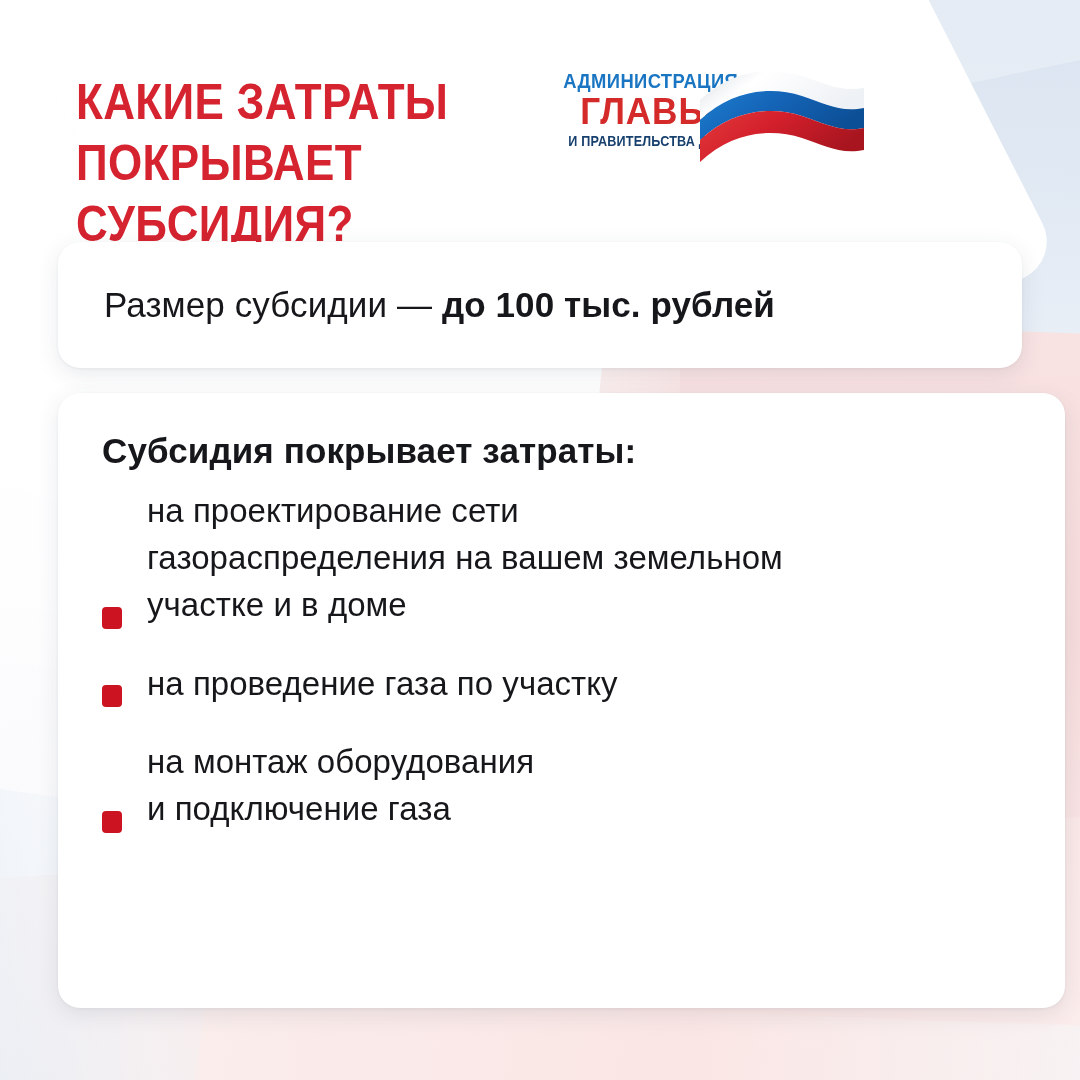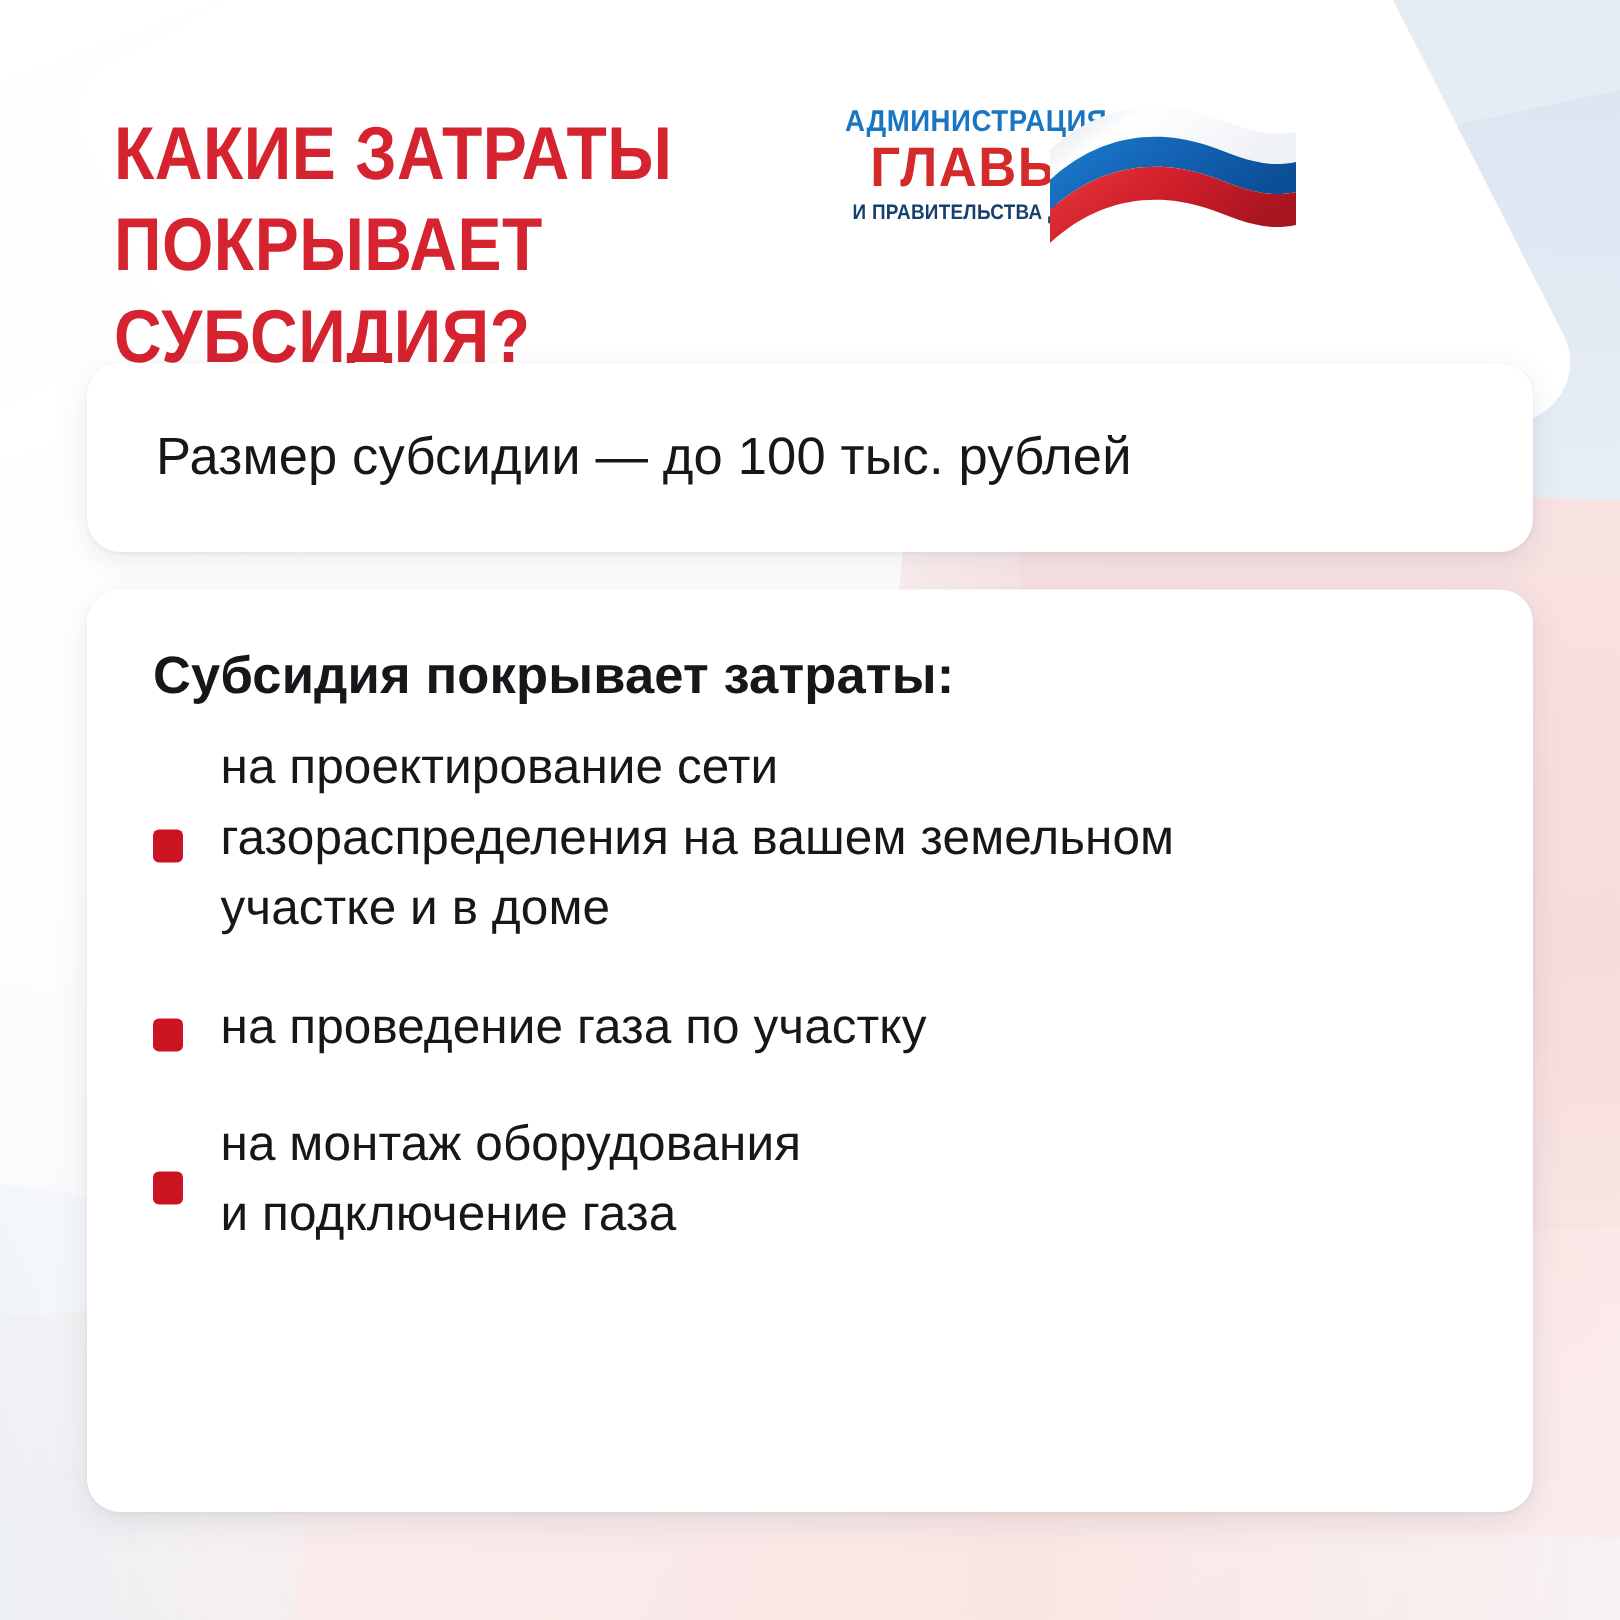--- a/index.html
+++ b/index.html
@@ -199,46 +199,47 @@
     position: absolute;
     left: 46px;
     top: 50%;
     transform: translateY(-50%);
     font-size: 35px;
     color: #15171a;
     letter-spacing: .1px;
     white-space: nowrap;
   }
   #card-amount .amount-text b {
-    font-weight: normal;
+    font-weight: bold;
   }
 
   #card-list {
     top: 393px;
     height: 615px;
+    padding-left: 43px;
   }
   .list-heading {
     position: absolute;
     left: 44px;
     top: 38px;
     font-size: 35px;
     font-weight: bold;
     color: #15171a;
     letter-spacing: .1px;
   }
   .bullets {
     position: absolute;
     left: 44px;
     top: 95px;
     right: 36px;
   }
   .bullet-row {
     position: relative;
     display: flex;
-    align-items: center;
+    align-items: flex-end;
     margin-bottom: 32px;
   }
   .bullet-row:last-child {
     margin-bottom: 0;
   }
   .bullet-marker {
     flex: 0 0 auto;
     width: 20px;
     height: 22px;
     border-radius: 4px;

